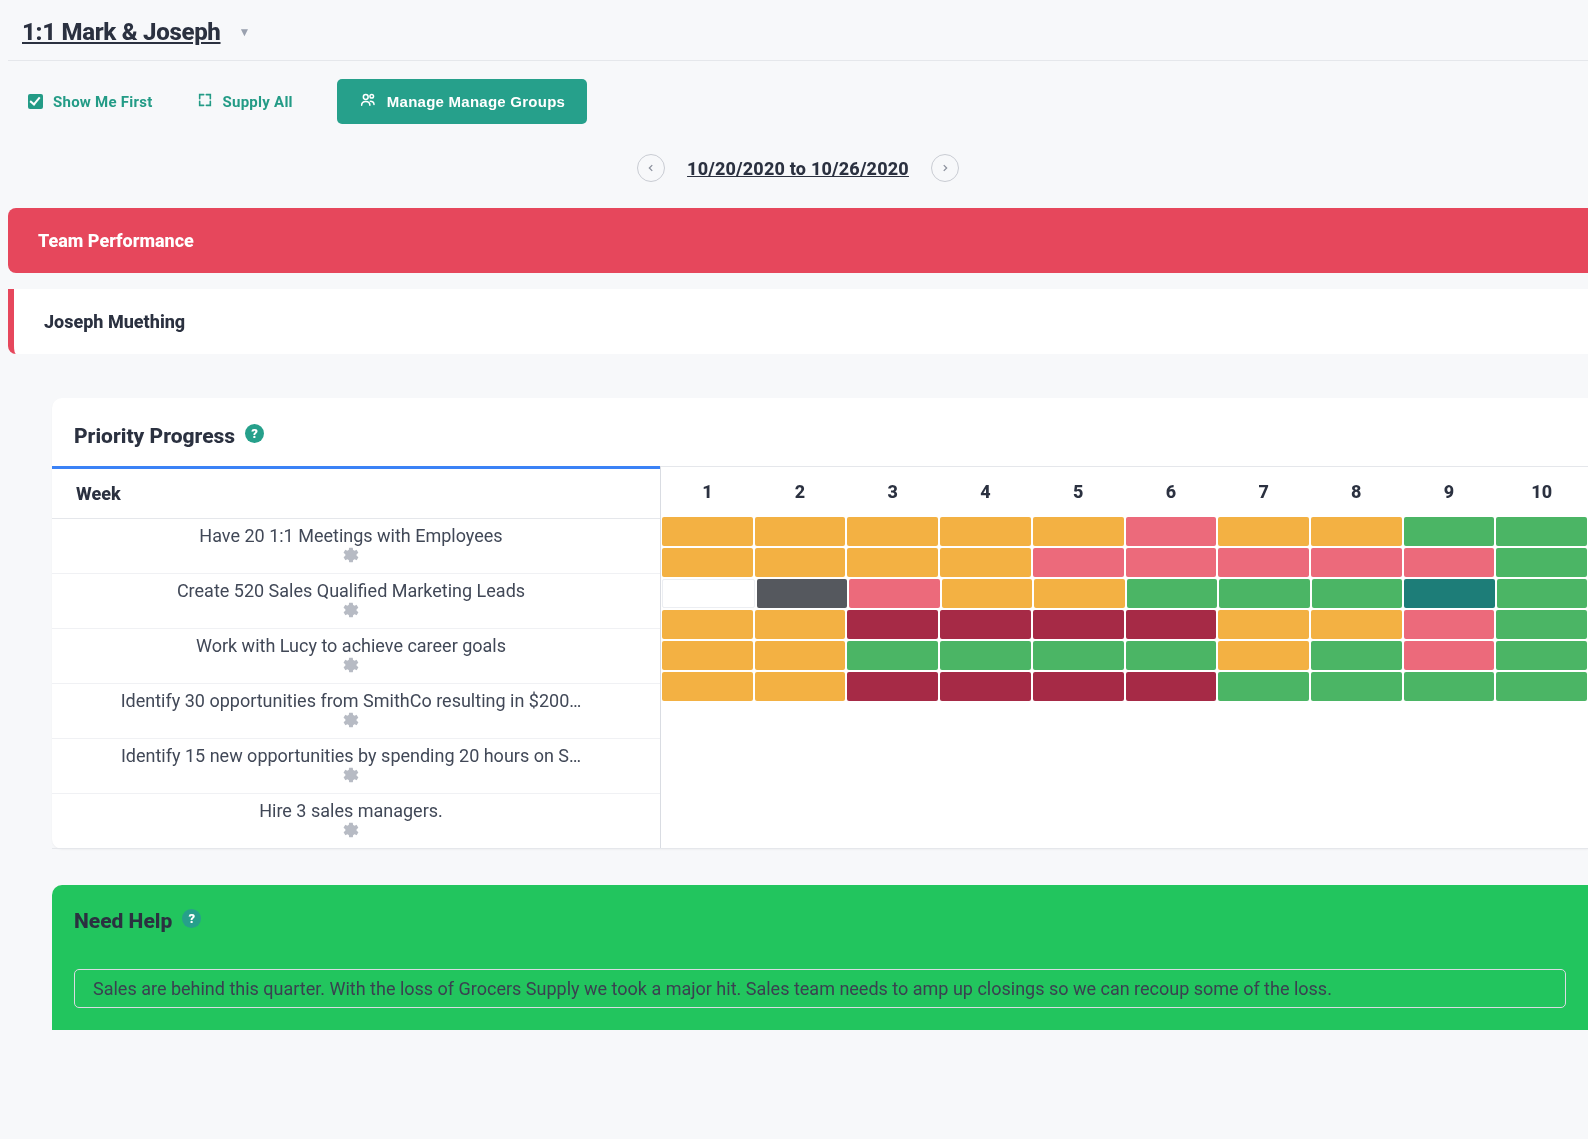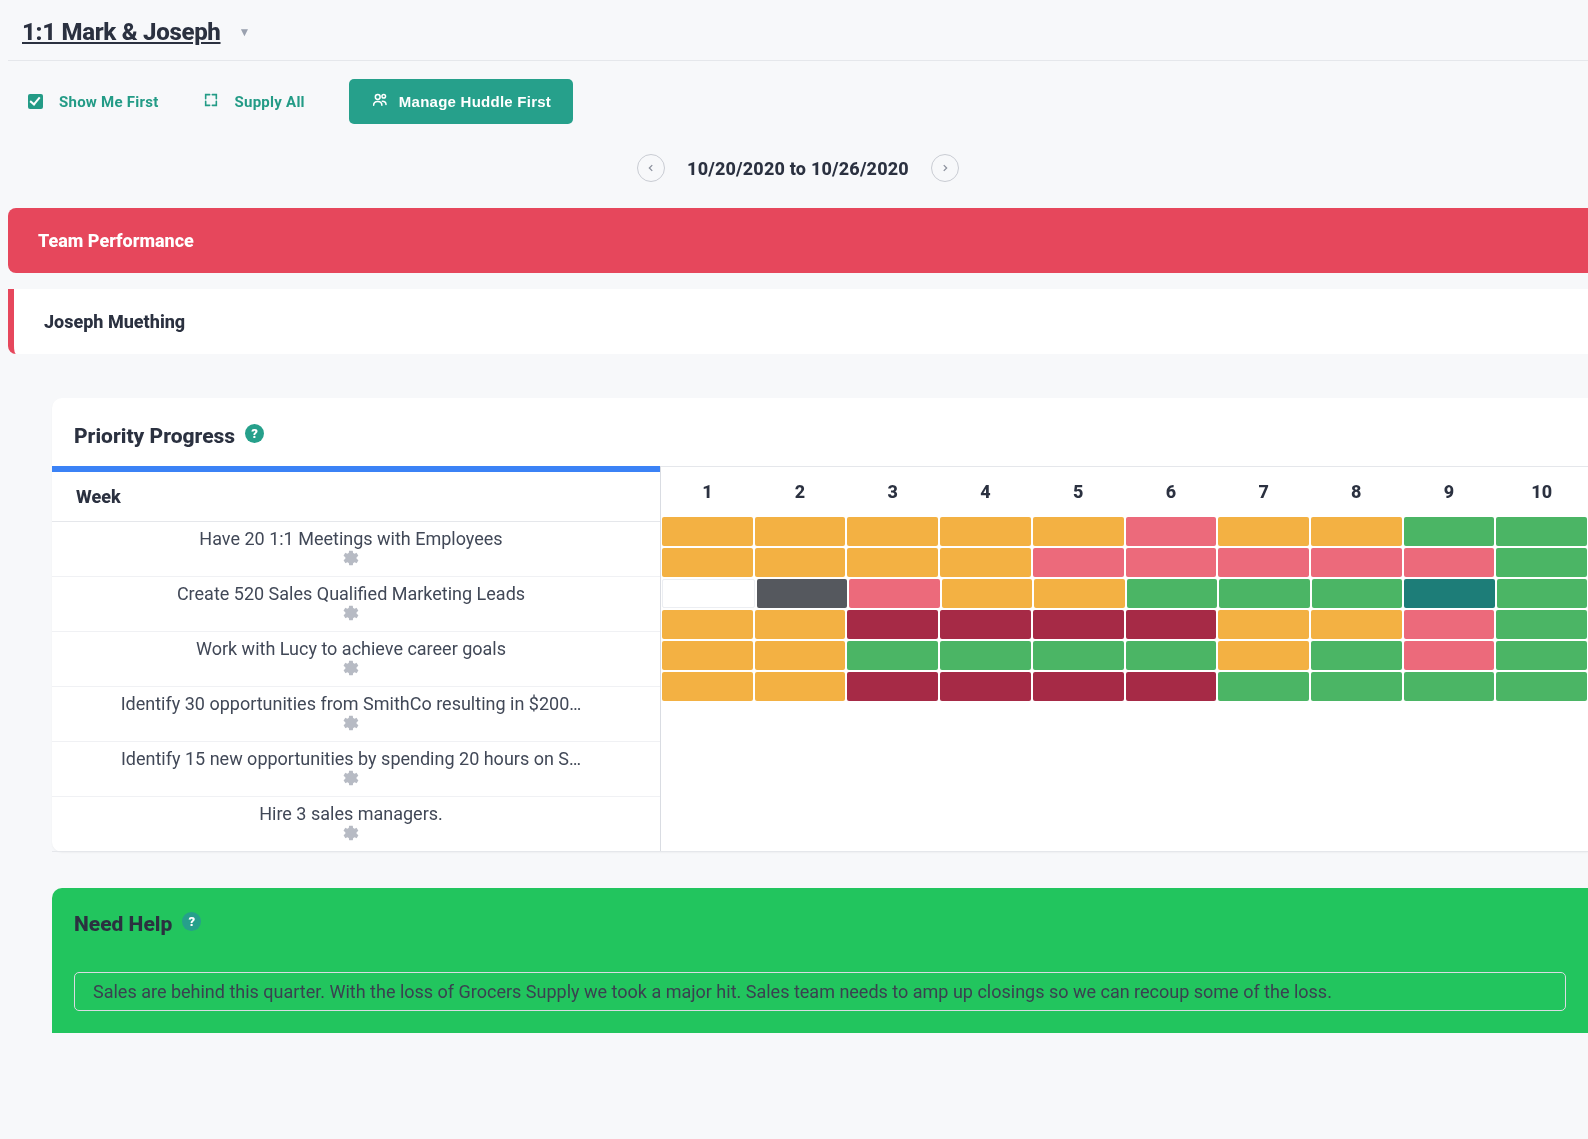--- a/index.html
+++ b/index.html
@@ -11,42 +11,42 @@
     width: 1588px;
   }
   .page { padding: 10px 0 60px 8px; }
 
   
   .title-row { display:flex; align-items:center; gap:18px; padding: 8px 14px 14px 14px; border-bottom:1px solid #e5e7eb; }
   .page-title { font-size: 24px; font-weight: 800; color:#2b3140; text-decoration: underline; letter-spacing:-0.3px; }
   .dropdown-caret { color:#9aa1af; font-size:12px; }
 
   .toolbar-row { display:flex; align-items:center; gap:44px; padding: 18px 20px; }
-  .link-btn { display:flex; align-items:center; gap:16px; color:#239b86; font-weight:700; font-size:15px; cursor:pointer; letter-spacing:0.25px; }
+  .link-btn { display:flex; align-items:center; gap:10px; color:#239b86; font-weight:700; font-size:15px; cursor:pointer; letter-spacing:0.25px; }
   .checkbox { width:15px; height:15px; background:#239b86; border-radius:2px; position:relative; }
   .checkbox::after { content:""; position:absolute; left:3.5px; top:0.5px; width:4px; height:8px; border:solid #fff; border-width:0 2px 2px 0; transform:rotate(40deg); }
   .primary-btn { display:flex; align-items:center; gap:10px; background:#26a08b; color:#fff; font-weight:700; font-size:15px; border:none; border-radius:5px; padding:12px 22px; cursor:pointer; letter-spacing:0.25px; }
   .icon-svg { display:inline-block; vertical-align:middle; }
 
   .date-row { display:flex; justify-content:center; align-items:center; gap:22px; padding: 12px 0 22px 0; }
   .circle-btn { width:28px; height:28px; border:1px solid #c9ccd3; border-radius:50%; display:flex; align-items:center; justify-content:center; color:#8a8f9b; cursor:pointer; background:#fff0; }
-  .date-range { font-size:18px; font-weight:800; color:#2b3140; letter-spacing:0.2px; }
+  .date-range { font-size:18px; font-weight:800; color:#2b3140; letter-spacing:0.2px;text-decoration:underline; }
 
   
   .red-banner { background:#e6475c; color:#fff; font-weight:800; font-size:18px; padding:22px 30px; border-radius:8px 0 0 8px; margin-top:4px; }
   .person-bar { background:#fff; border-left:6px solid #e6475c; padding:22px 30px; font-weight:800; font-size:18px; border-radius:0 0 0 8px; margin-top:16px; }
 
   
   .card { background:#fff; border-radius:10px 0 0 10px; margin: 44px 0 0 44px; padding:26px 0 0 0; box-shadow:0 1px 2px rgba(0,0,0,0.04); }
   .card-title { display:flex; align-items:flex-start; gap:10px; font-size:21px; font-weight:800; padding:0 0 18px 22px; }
   .help-badge { width:19px; height:19px; border-radius:50%; background:#26a08b; color:#fff; font-size:13px; font-weight:900; display:flex; align-items:center; justify-content:center; }
 
   
   .grid-wrap { display:flex; }
-  .labels-col { width:608px; flex:none; border-top:6px solid #3b82f6; }
+  .labels-col { width:608px; flex:none; border-top:3px solid #3b82f6; }
   .labels-header { padding:14px 0 14px 24px; font-weight:800; font-size:18px; }
   .row-line { display:flex; align-items:center; justify-content:space-between; padding:5.5px 12px 5.5px 2px; font-size:18px; color:#414857; border-top:1px solid #f0f1f4;flex-direction:column; }
   .row-line:first-of-type { border-top:1px solid #e5e7eb; }
   .row-label { padding-left:0; max-width:520px; white-space:nowrap; overflow:hidden; text-overflow:ellipsis; }
   .gear { color:#b7bbc4; cursor:pointer; }
 
   .weeks-col { flex:1; border-left:1px solid #d9dce2; border-top:1px solid #e5e7eb; overflow:hidden; }
   .weeks-header { display:flex; }
   .wk { flex:1; text-align:center; font-weight:800; font-size:18px; padding:14px 0; }
   .weeks-body .wrow { display:flex; height:31px; }
@@ -90,21 +90,21 @@
     </div>
     <button class="primary-btn">
       <span class="icon-svg">
         <svg width="18" height="18" viewBox="0 0 24 24" fill="none" stroke="#fff" stroke-width="2" stroke-linecap="round">
             <circle cx="9" cy="8" r="3.2"></circle>
             <path d="M3.5 19c0-3 2.4-5 5.5-5s5.5 2 5.5 5"></path>
             <circle cx="17" cy="7" r="2.4"></circle>
             <path d="M15 13.5c2.7 0 5 1.7 5 4.5"></path>
           </svg>
       </span>
-      <span>Manage Huddle First</span>
+      <span>Manage Manage Groups</span>
     </button>
   </div>
 
   <div class="date-row">
     <div class="circle-btn">
       <svg width="10" height="10" viewBox="0 0 24 24" fill="none" stroke="#8a8f9b" stroke-width="3">
           <path d="M15 5l-7 7 7 7"></path>
         </svg>
     </div>
     <span class="date-range">10/20/2020 to 10/26/2020</span>

